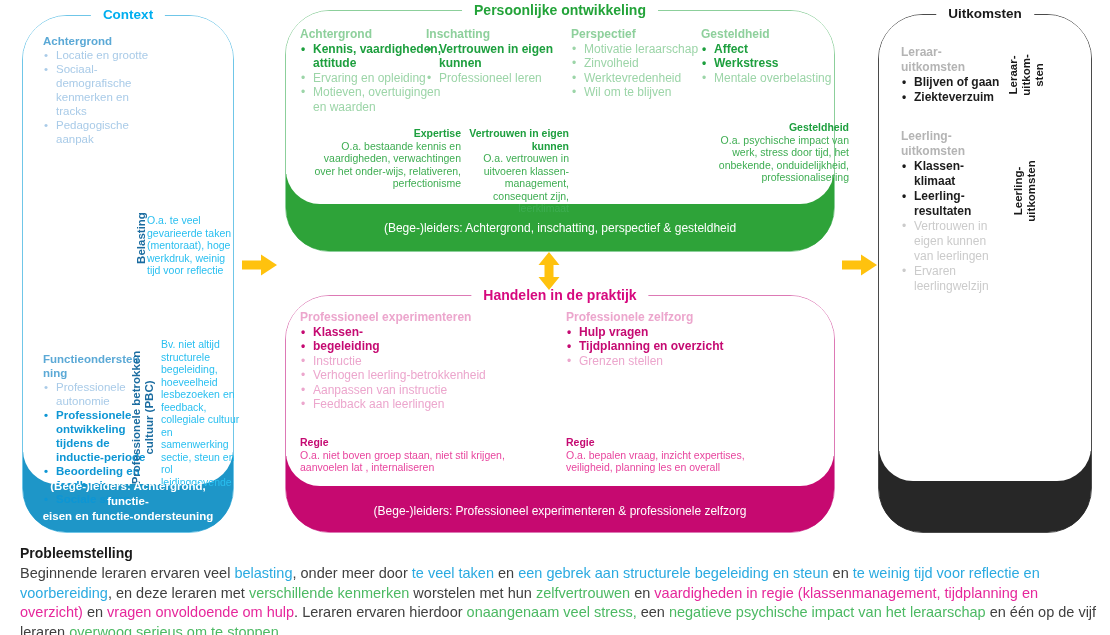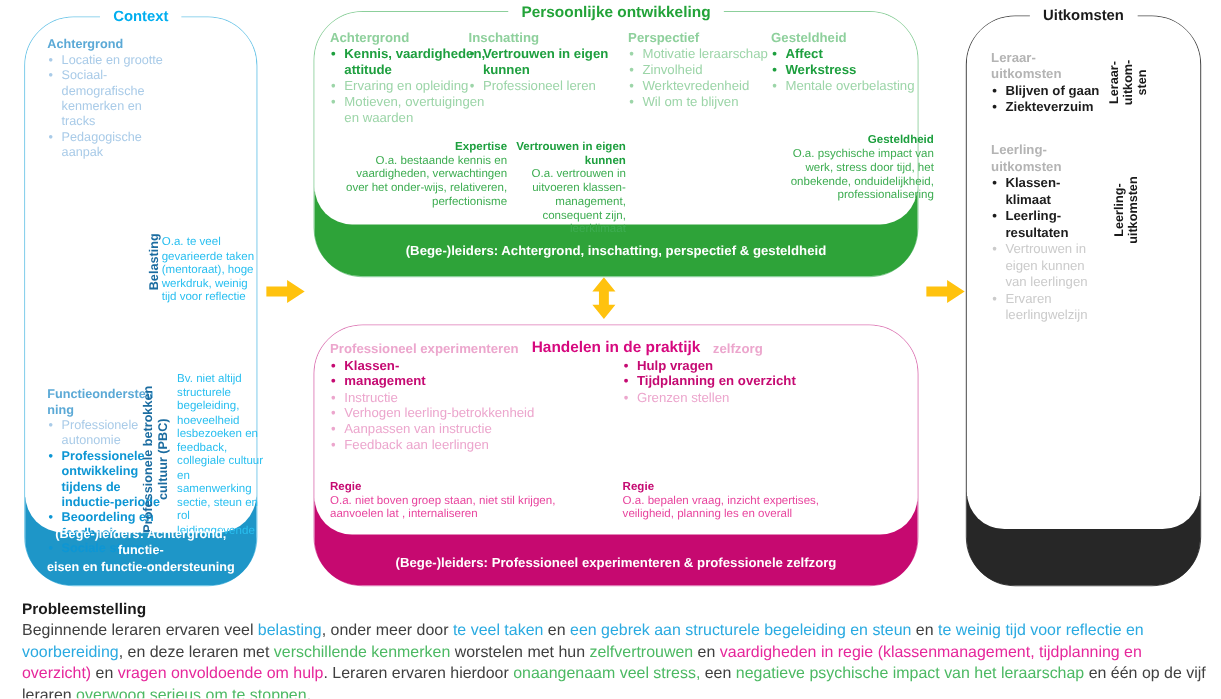--- a/index.html
+++ b/index.html
@@ -43,21 +43,21 @@
   .grn .panel-title{color:#23A339;font-size:14px;}
   .grn .col{font-size:12px;line-height:14.5px;}
   .grn .col-h{color:#8ED09C;}
   .grn .li.b{color:#1D9F3E;}
   .grn .li.l{color:#9CD5A8;}
   .grn .note{font-size:10.5px;line-height:12.5px;color:#3EAD52;text-align:right;}
   .grn .note-h{color:#1D9F3E;}
 
   
   .pnk{--bc:#DD79B5;}
-  .pnk .panel-title{color:#D6087E;font-size:14px;margin-top:20px;}
+  .pnk .panel-title{color:#D6087E;font-size:14px;}
   .pnk .col{font-size:12px;line-height:14.5px;}
   .pnk .col-h{color:#ECA6CD;}
   .pnk .li.b{color:#C50A72;}
   .pnk .li.l{color:#ECA6CD;}
   .pnk .note{font-size:10.5px;line-height:12.5px;color:#E8459E;}
   .pnk .note-h{color:#C50A72;}
 
   
   .blk{--bc:#4A4A4A;}
   .blk .panel-title{color:#1A1A1A;}
@@ -145,53 +145,53 @@
       </div>
       <div class="note" style="left:163px;top:116px;width:120px;">
         <div class="note-h">Vertrouwen in eigen kunnen</div>
         <div class="note-t">O.a. vertrouwen in uitvoeren klassen-management, consequent zijn, leerklimaat</div>
       </div>
       <div class="note" style="left:425px;top:110px;width:138px;">
         <div class="note-h">Gesteldheid</div>
         <div class="note-t">O.a. psychische impact van werk, stress door tijd, het onbekende, onduidelijkheid, professionalisering</div>
       </div>
     </div>
-    <div class="band-text" style="left:0;right:0;bottom:16px;font-size:12px;font-weight:bold;">(Bege-)leiders: Achtergrond, inschatting, perspectief &amp; gesteldheid</div>
+    <div class="band-text" style="left:0;right:0;bottom:16px;font-size:12px;font-weight:normal;">(Bege-)leiders: Achtergrond, inschatting, perspectief &amp; gesteldheid</div>
     <div class="panel-title">Persoonlijke ontwikkeling</div>
   </div>
 
   <div class="panel pnk" style="left:285px;top:295px;width:550px;height:238px;">
     <div class="fill" style="height:76px;background:#C60970;"></div>
     <div class="mask" style="bottom:46px;"></div>
     <div class="content">
       <div class="col" style="left:14px;top:14px;width:255px;">
         <div class="col-h">Professioneel experimenteren</div>
         <div class="li b">Klassen-</div>
-        <div class="li b">management</div>
+        <div class="li b">begeleiding</div>
         <div class="li l">Instructie</div>
         <div class="li l">Verhogen leerling-betrokkenheid</div>
         <div class="li l">Aanpassen van instructie</div>
         <div class="li l">Feedback aan leerlingen</div>
       </div>
       <div class="col" style="left:280px;top:14px;width:255px;">
         <div class="col-h">Professionele zelfzorg</div>
         <div class="li b">Hulp vragen</div>
         <div class="li b">Tijdplanning en overzicht</div>
         <div class="li l">Grenzen stellen</div>
       </div>
       <div class="note" style="left:14px;top:140px;width:205px;">
         <div class="note-h">Regie</div>
         <div class="note-t">O.a. niet boven groep staan, niet stil krijgen, aanvoelen lat , internaliseren</div>
       </div>
       <div class="note" style="left:280px;top:140px;width:215px;">
         <div class="note-h">Regie</div>
         <div class="note-t">O.a. bepalen vraag, inzicht expertises, veiligheid, planning les en overall</div>
       </div>
     </div>
-    <div class="band-text" style="left:0;right:0;bottom:14px;font-size:12px;font-weight:bold;">(Bege-)leiders: Professioneel experimenteren &amp; professionele zelfzorg</div>
+    <div class="band-text" style="left:0;right:0;bottom:14px;font-size:12px;font-weight:normal;">(Bege-)leiders: Professioneel experimenteren &amp; professionele zelfzorg</div>
     <div class="panel-title">Handelen in de praktijk</div>
   </div>
 
   <div class="panel blk" style="left:878px;top:14px;width:214px;height:519px;">
     <div class="fill" style="height:81px;background:#272727;"></div>
     <div class="mask" style="bottom:51px;"></div>
     <div class="content">
       <div class="sec" style="left:22px;top:30px;width:114px;">
         <div class="sec-h">Leraar-
 uitkomsten</div>

